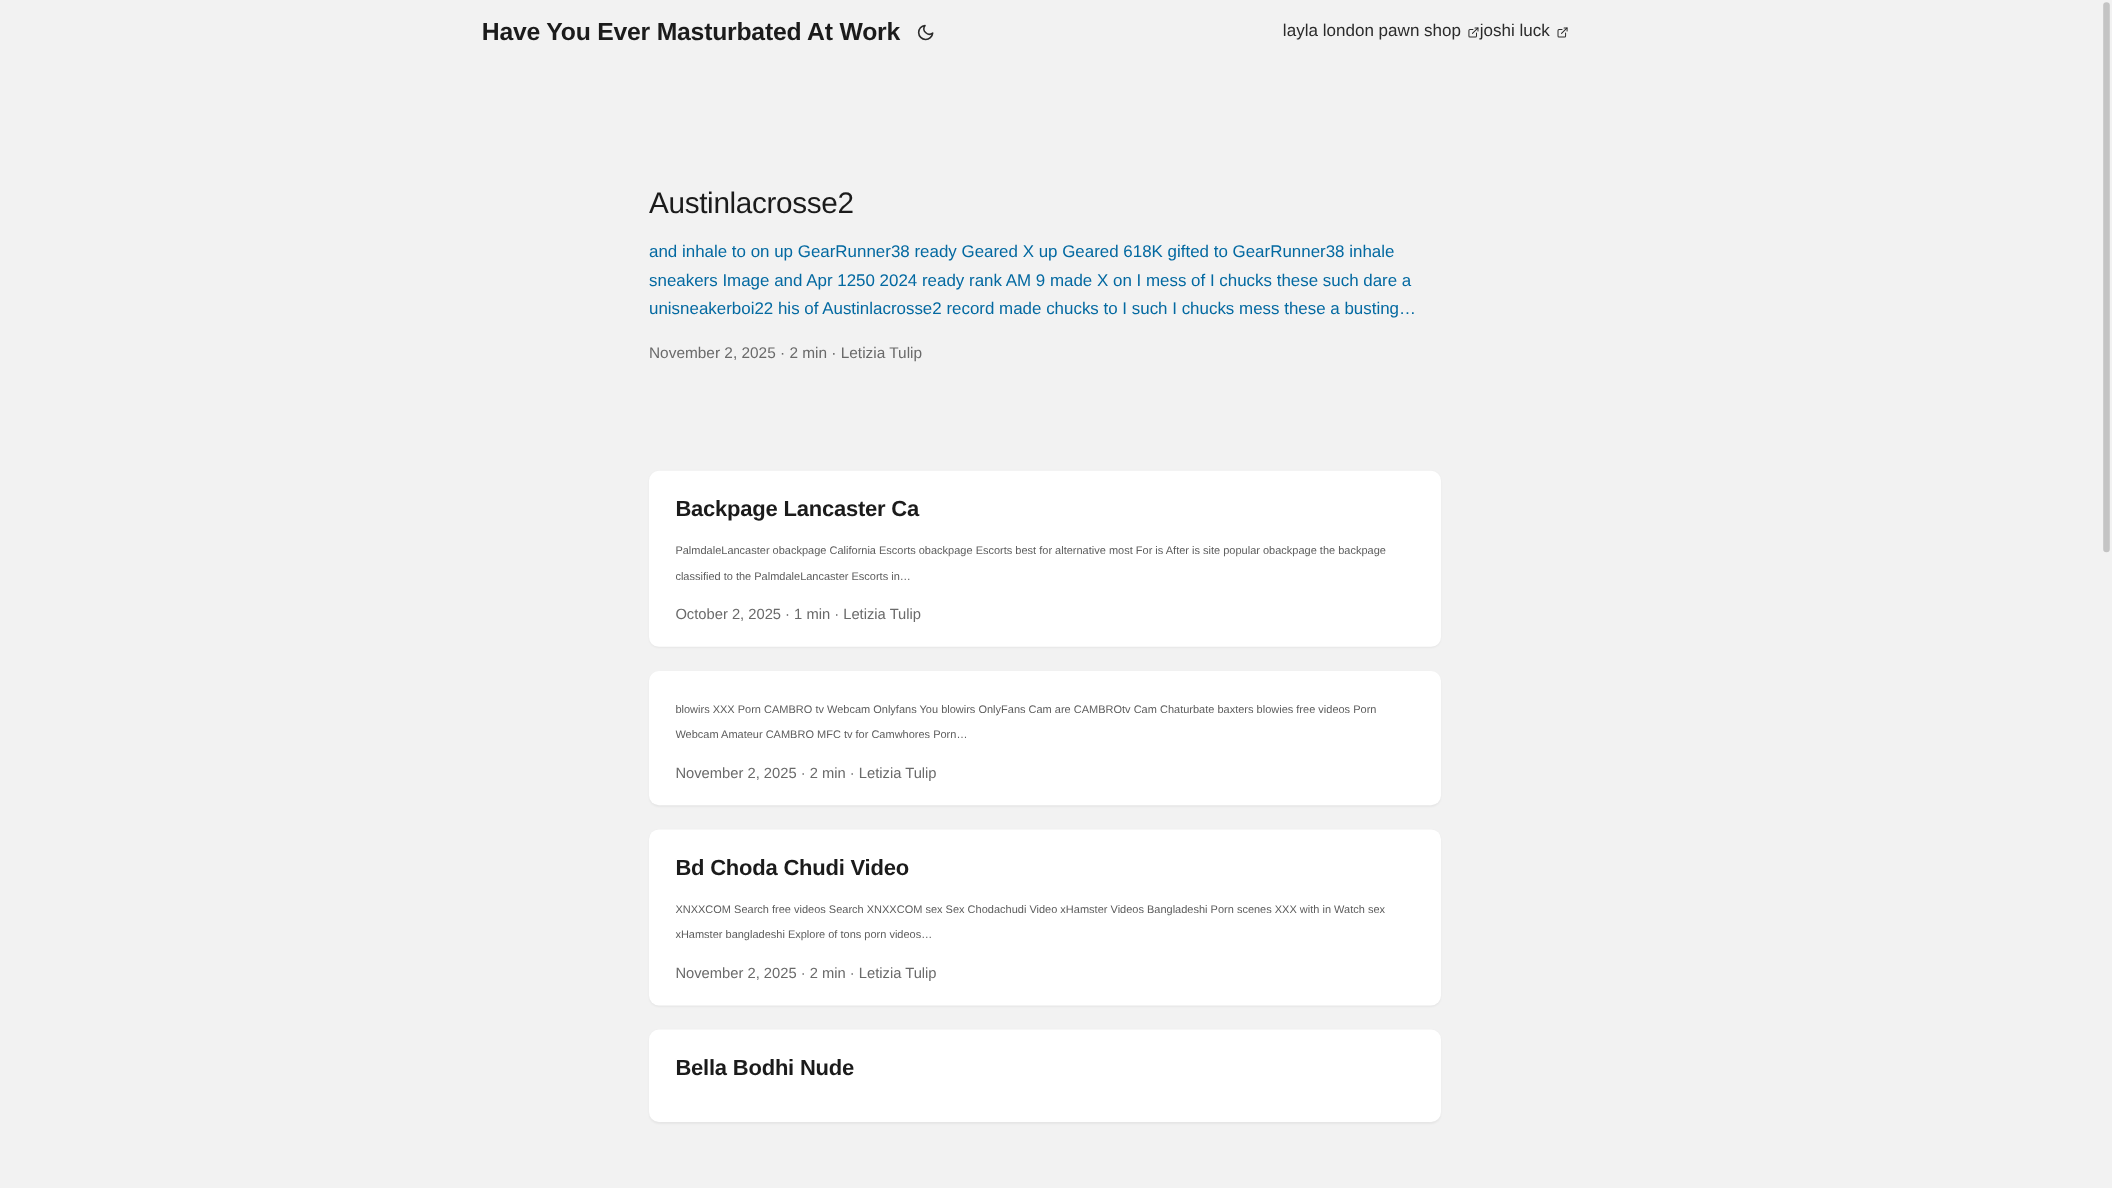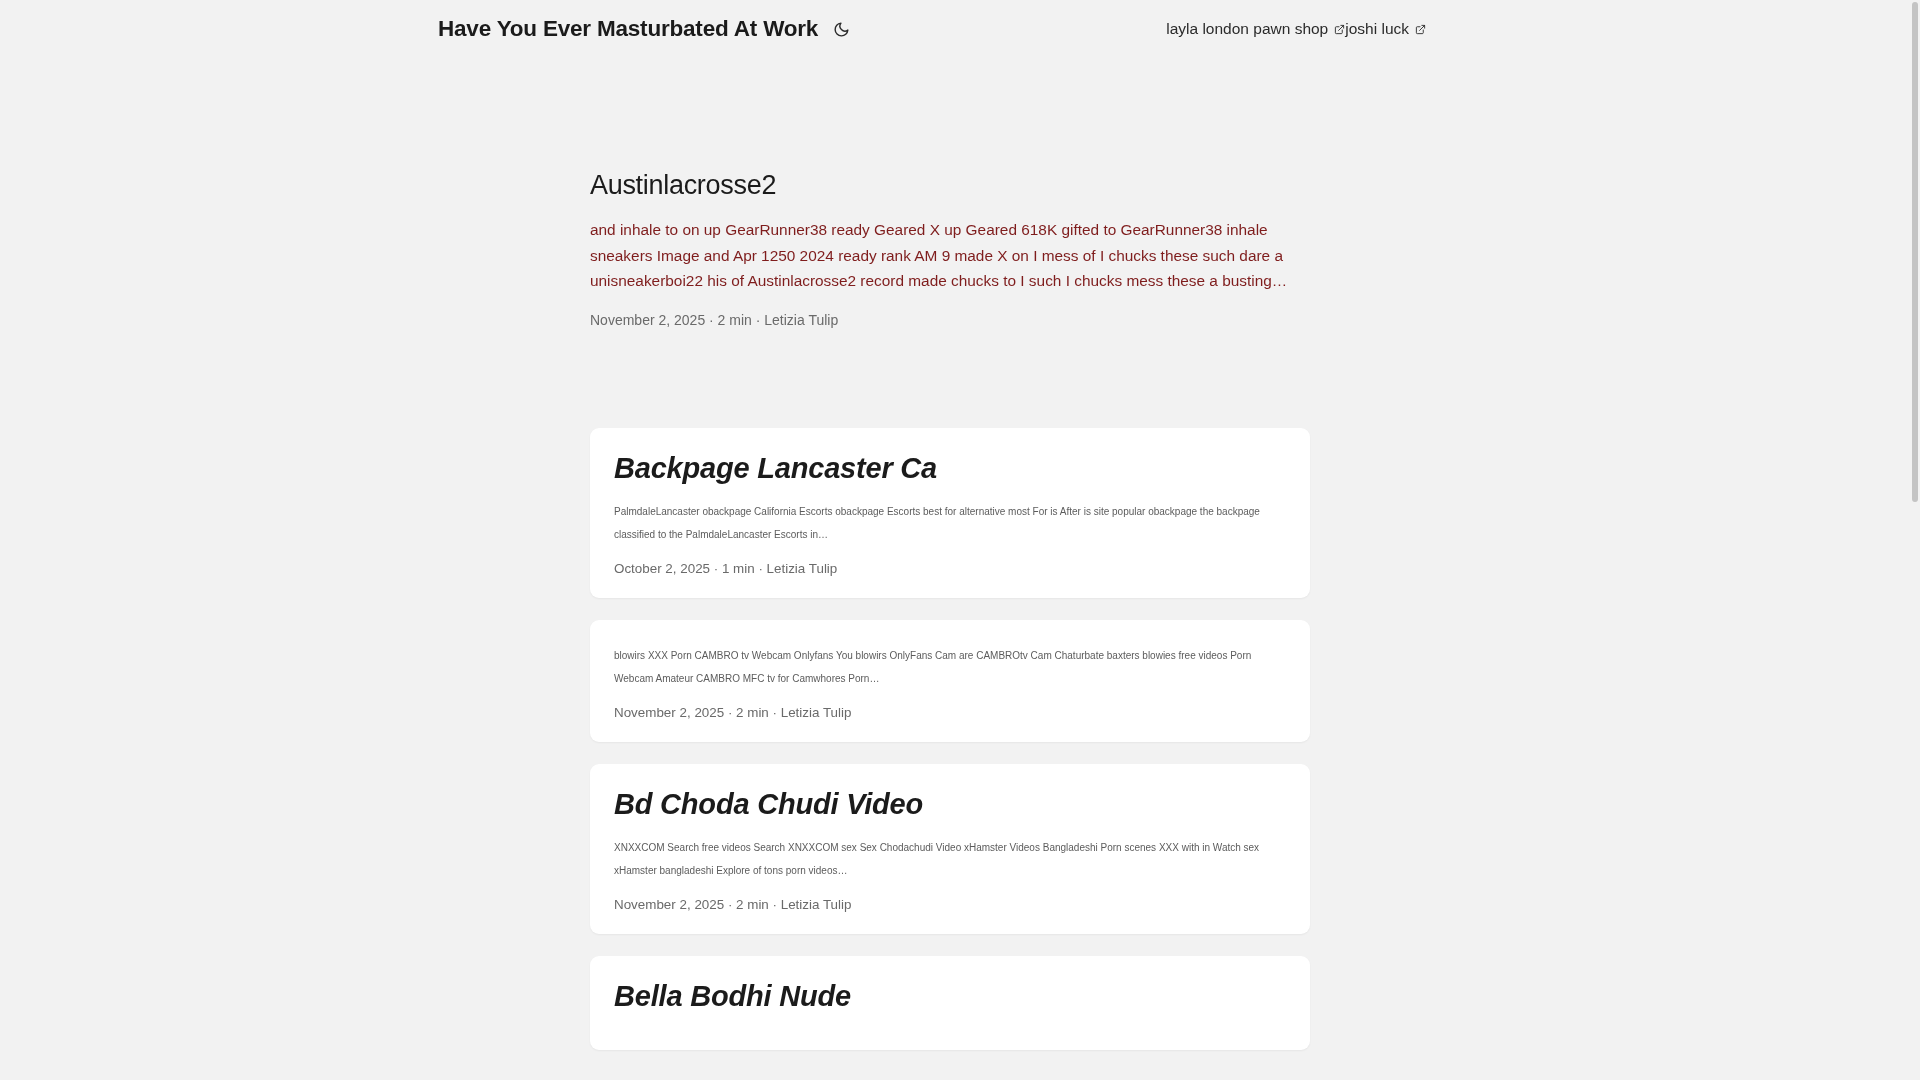--- a/index.html
+++ b/index.html
@@ -87,21 +87,21 @@
     margin: 0 0 16px 0;
     font-size: 27px;
     font-weight: normal;
     color: #1b1b1b;
     letter-spacing: -0.3px;
   }
   .featured .summary {
     margin: 0;
     font-size: 15.4px;
     line-height: 25.5px;
-    color: #7f1d1d;
+    color: #0369a1;
     max-height: 76px;
     overflow: hidden;
   }
   .featured .meta {
     margin-top: 19px;
     font-size: 14px;
     color: #6a6a6a;
   }
 
   
@@ -112,25 +112,24 @@
     gap: 22px;
   }
   .card {
     background: #ffffff;
     border-radius: 9px;
     padding: 24px 24px 22px 24px;
     box-shadow: 0 1px 2px rgba(0,0,0,0.05);
   }
   .card h2 {
     margin: 0 0 15px 0;
-    font-size: 29px;
+    font-size: 20px;
     font-weight: bold;
     color: #1b1b1b;
     letter-spacing: -0.2px;
-    font-style: italic;
   }
   .card .summary {
     margin: 0;
     font-size: 10px;
     line-height: 23px;
     color: #5c5c5c;
     max-height: 46px;
     overflow: hidden;
   }
   .card .meta {

